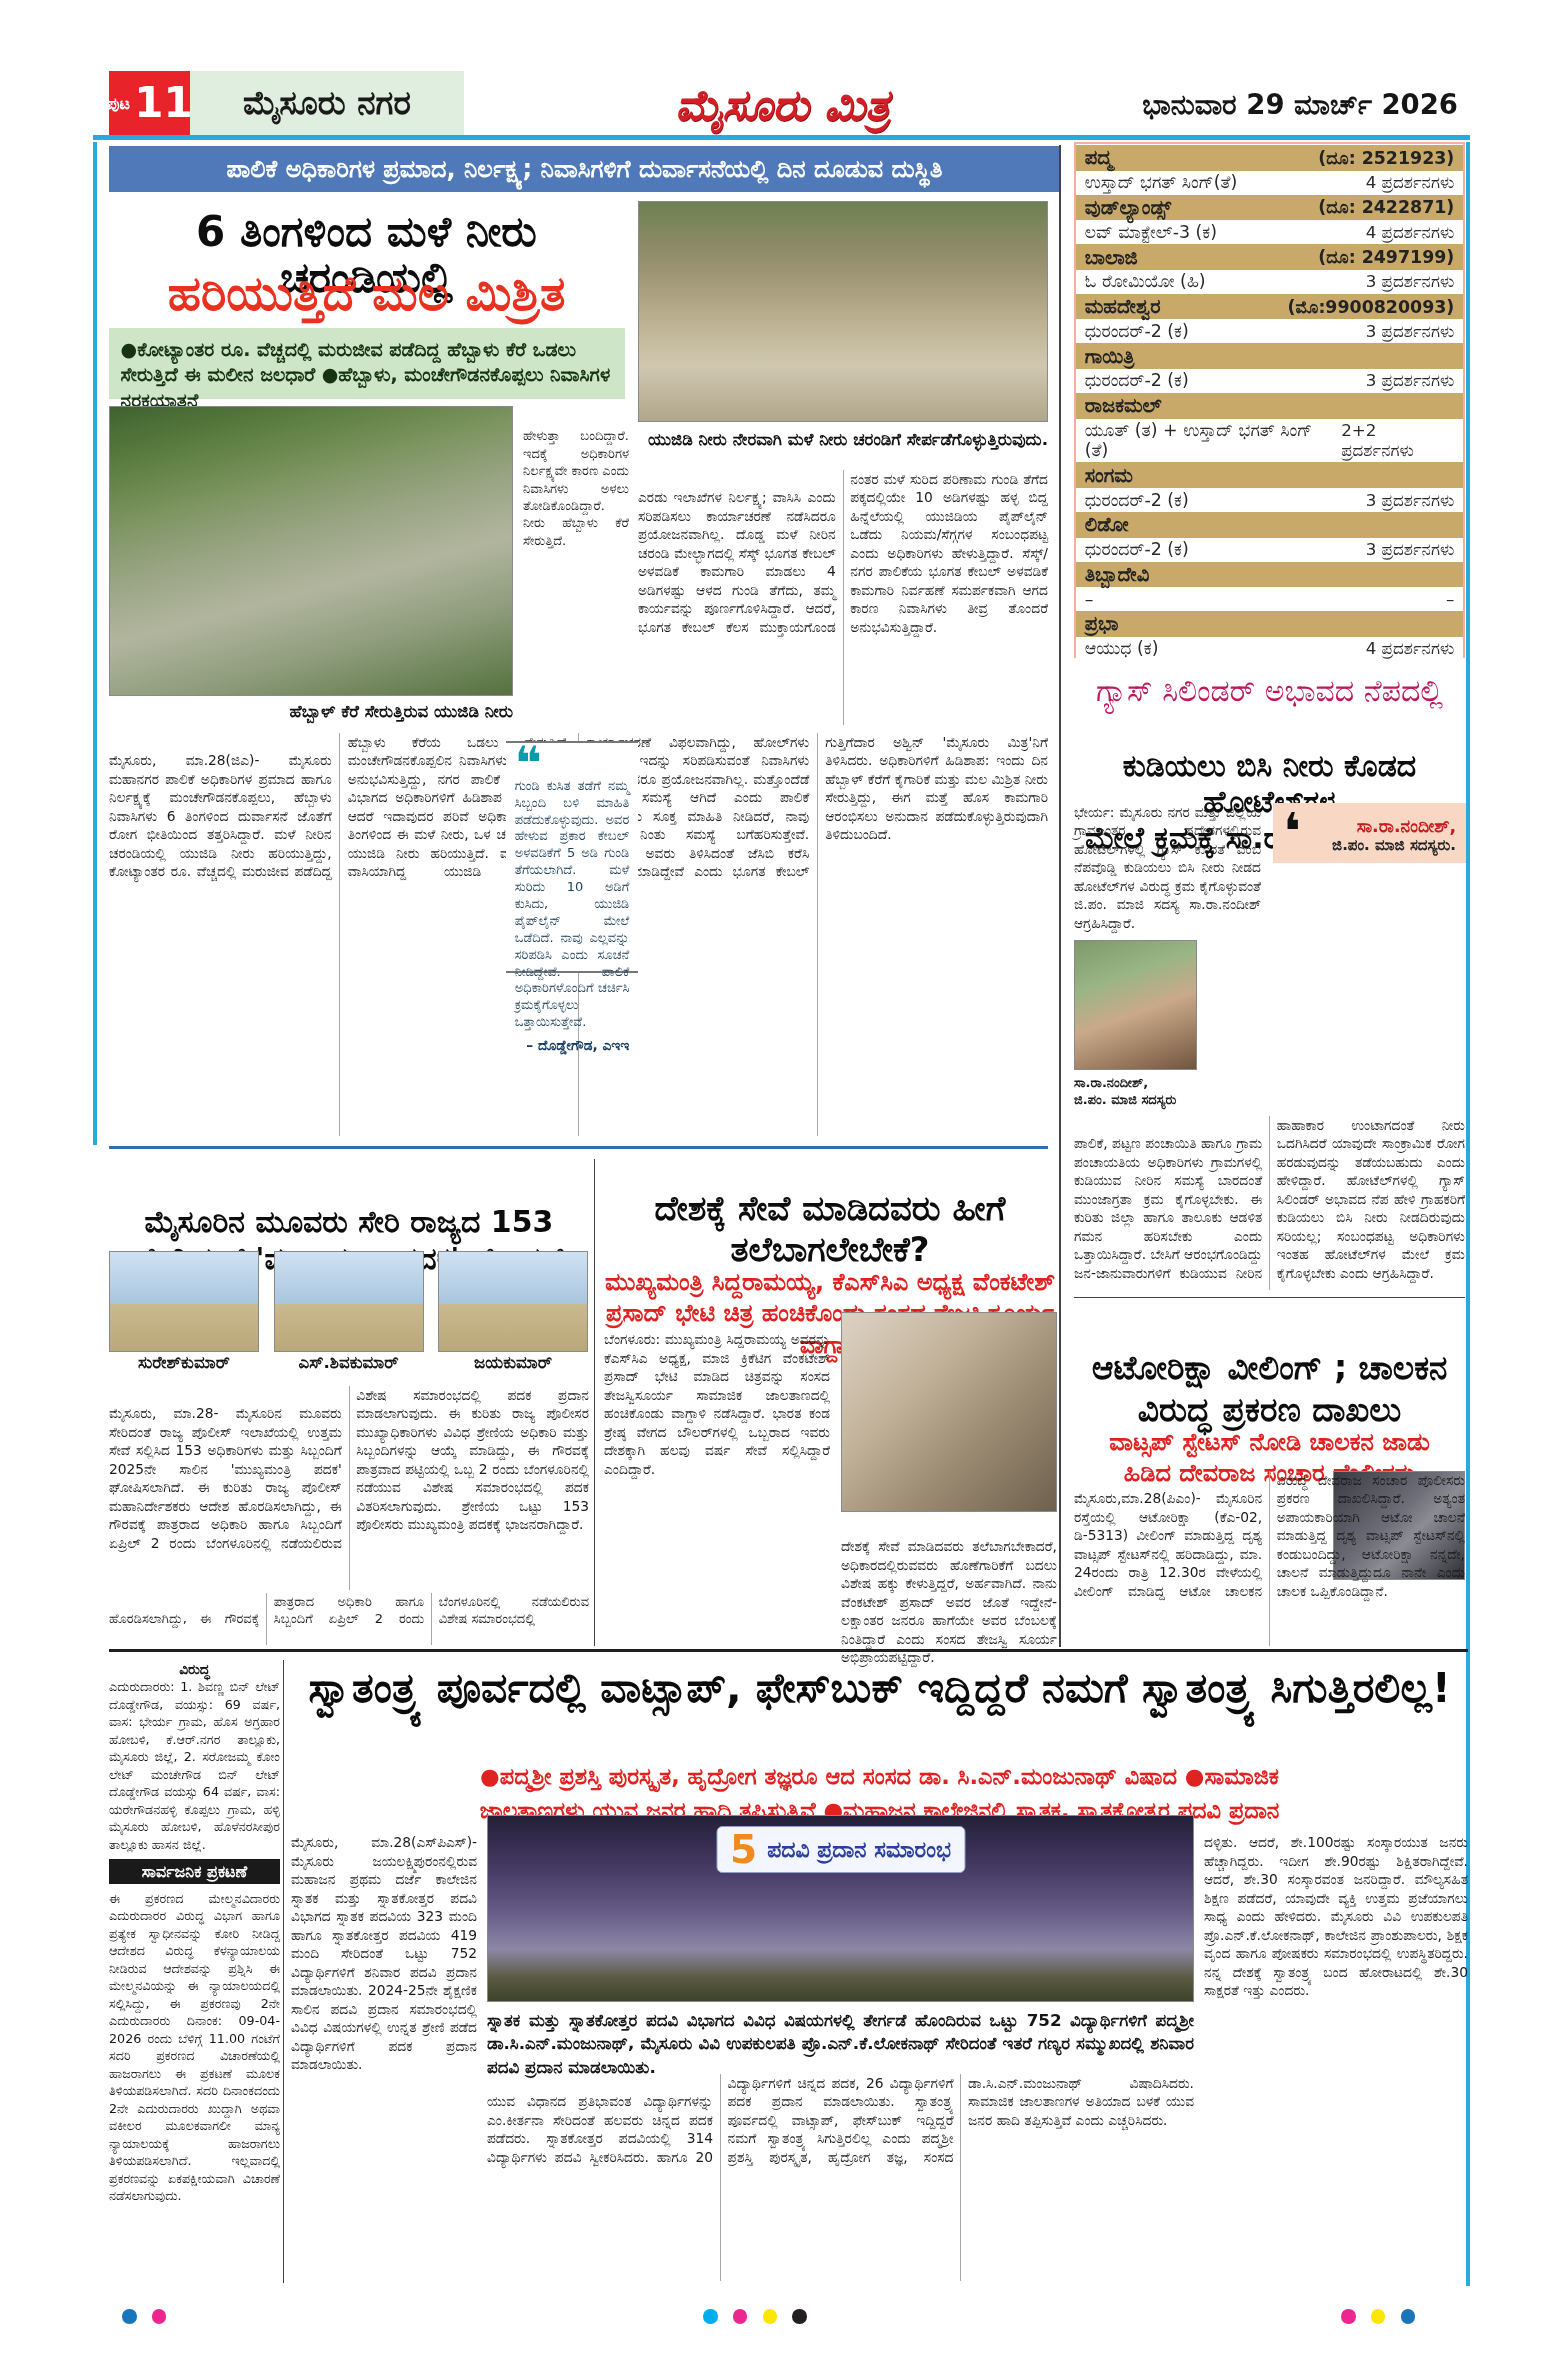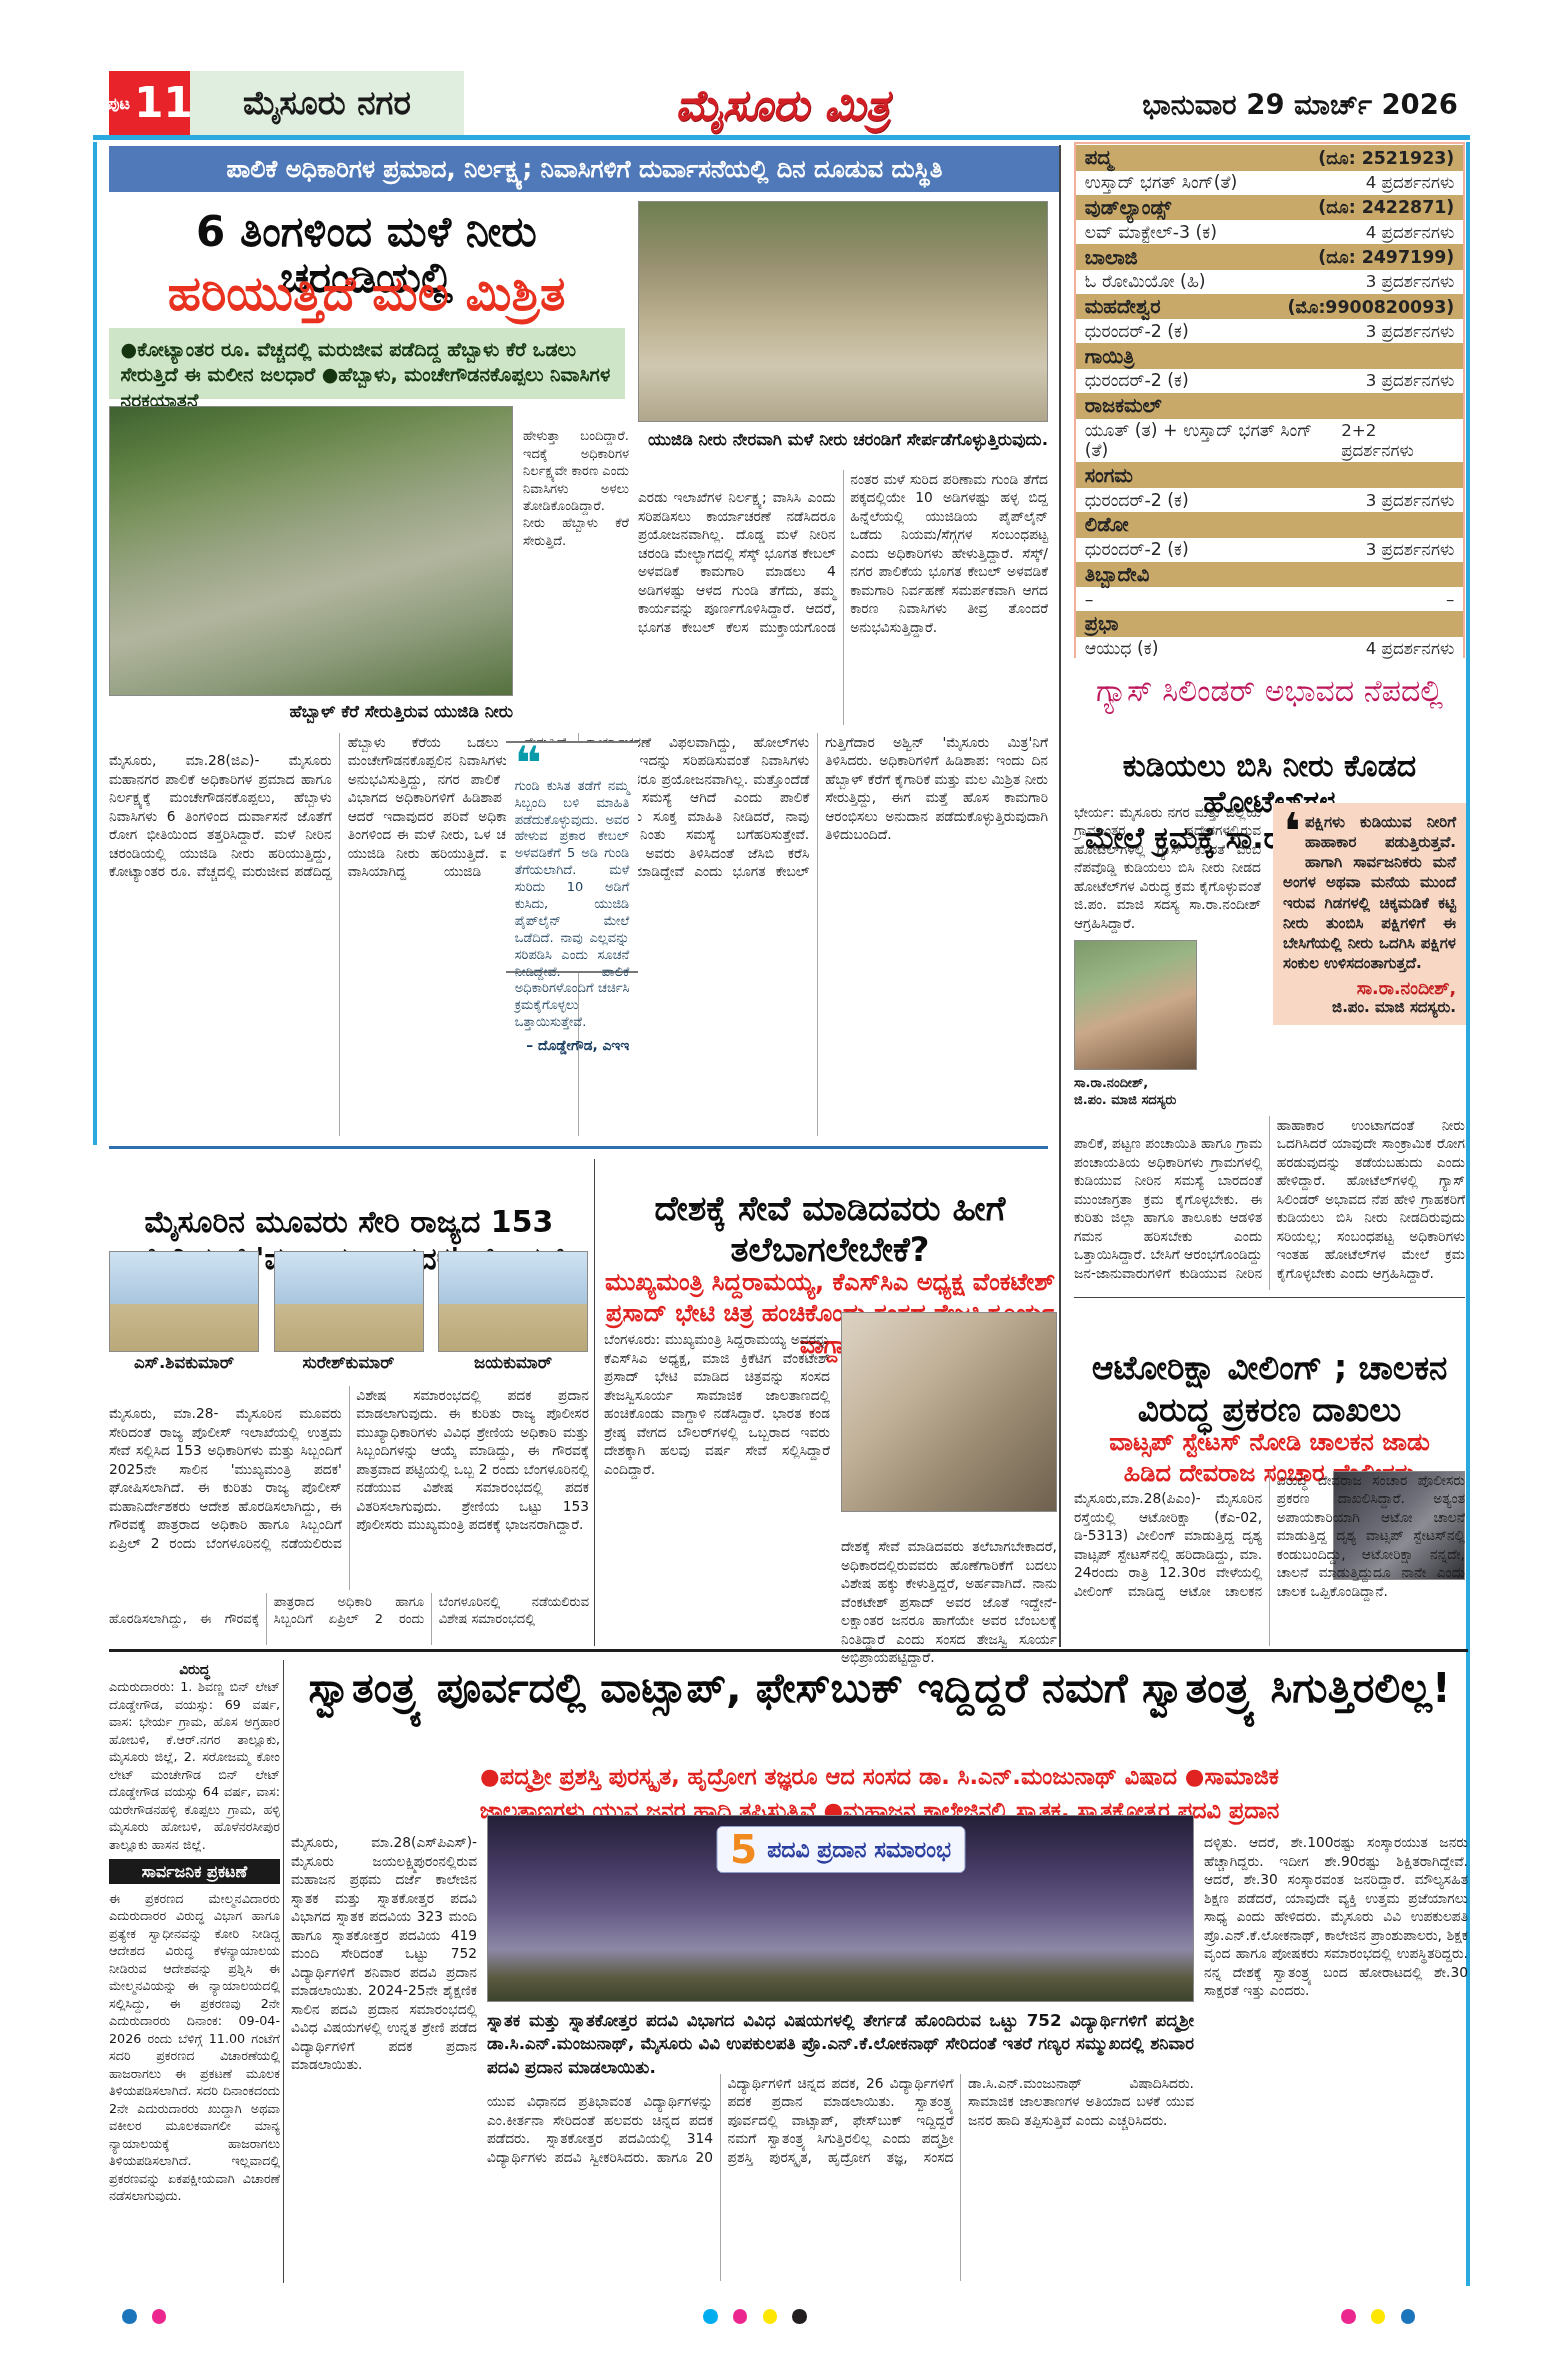--- a/index.html
+++ b/index.html
@@ -243,21 +243,20 @@
 
 <div class="abs" style="left:1074px;top:803px;width:187px">
   <div class="bt">ಭೇರ್ಯ: ಮೈಸೂರು ನಗರ ಮತ್ತು ಜಿಲ್ಲೆಯ ಗ್ರಾಮಾಂತರ ಪ್ರದೇಶಗಳಲ್ಲಿರುವ ಹೋಟೆಲ್‌ಗಳಲ್ಲಿ ಗ್ಯಾಸ್ ಕೊರತೆ ಎಂಬ ನೆಪವೊಡ್ಡಿ ಕುಡಿಯಲು ಬಿಸಿ ನೀರು ನೀಡದ ಹೋಟೆಲ್‌ಗಳ ವಿರುದ್ಧ ಕ್ರಮ ಕೈಗೊಳ್ಳುವಂತೆ ಜಿ.ಪಂ. ಮಾಜಿ ಸದಸ್ಯ ಸಾ.ರಾ.ನಂದೀಶ್ ಆಗ್ರಹಿಸಿದ್ದಾರೆ.</div>
   <div class="photo ph-person" style="width:123px;height:130px;margin:7.2px 0 4.3px 0"></div>
   <div class="bt b pre" style="font-size:13px">ಸಾ.ರಾ.ನಂದೀಶ್,
 ಜಿ.ಪಂ. ಮಾಜಿ ಸದಸ್ಯರು</div>
 </div>
 <div class="abs" style="left:1273px;top:803px;width:193px">
   <div class="pinkbox">
     <span class="big6">❛</span>
-    <div class="qt">ಪಕ್ಷಿಗಳು ಕುಡಿಯುವ ನೀರಿಗೆ ಹಾಹಾಕಾರ ಪಡುತ್ತಿರುತ್ತವೆ. ಹಾಗಾಗಿ ಸಾರ್ವಜನಿಕರು ಮನೆ ಅಂಗಳ ಅಥವಾ ಮನೆಯ ಮುಂದೆ ಇರುವ ಗಿಡಗಳಲ್ಲಿ ಚಿಕ್ಕಮಡಿಕೆ ಕಟ್ಟಿ ನೀರು ತುಂಬಿಸಿ ಪಕ್ಷಿಗಳಿಗೆ ಈ ಬೇಸಿಗೆಯಲ್ಲಿ ನೀರು ಒದಗಿಸಿ ಪಕ್ಷಿಗಳ ಸಂಕುಲ ಉಳಿಸದಂತಾಗುತ್ತದೆ.</div>
     <div class="qa1">ಸಾ.ರಾ.ನಂದೀಶ್,</div>
     <div class="qa2">ಜಿ.ಪಂ. ಮಾಜಿ ಸದಸ್ಯರು.</div>
   </div>
 </div>
 <div class="abs bt cols2" style="left:1074px;top:1116px;width:391px;height:174px">
   <span>ಪಾಲಿಕೆ, ಪಟ್ಟಣ ಪಂಚಾಯಿತಿ ಹಾಗೂ ಗ್ರಾಮ ಪಂಚಾಯತಿಯ ಅಧಿಕಾರಿಗಳು ಗ್ರಾಮಗಳಲ್ಲಿ ಕುಡಿಯುವ ನೀರಿನ ಸಮಸ್ಯೆ ಬಾರದಂತೆ ಮುಂಜಾಗ್ರತಾ ಕ್ರಮ ಕೈಗೊಳ್ಳಬೇಕು. ಈ ಕುರಿತು ಜಿಲ್ಲಾ ಹಾಗೂ ತಾಲೂಕು ಆಡಳಿತ ಗಮನ ಹರಿಸಬೇಕು ಎಂದು ಒತ್ತಾಯಿಸಿದ್ದಾರೆ. ಬೇಸಿಗೆ ಆರಂಭಗೊಂಡಿದ್ದು ಜನ-ಜಾನುವಾರುಗಳಿಗೆ ಕುಡಿಯುವ ನೀರಿನ ಹಾಹಾಕಾರ ಉಂಟಾಗದಂತೆ ನೀರು ಒದಗಿಸಿದರೆ ಯಾವುದೇ ಸಾಂಕ್ರಾಮಿಕ ರೋಗ ಹರಡುವುದನ್ನು ತಡೆಯಬಹುದು ಎಂದು ಹೇಳಿದ್ದಾರೆ. ಹೋಟೆಲ್‌ಗಳಲ್ಲಿ ಗ್ಯಾಸ್ ಸಿಲಿಂಡರ್ ಅಭಾವದ ನೆಪ ಹೇಳಿ ಗ್ರಾಹಕರಿಗೆ ಕುಡಿಯಲು ಬಿಸಿ ನೀರು ನೀಡದಿರುವುದು ಸರಿಯಲ್ಲ; ಸಂಬಂಧಪಟ್ಟ ಅಧಿಕಾರಿಗಳು ಇಂತಹ ಹೋಟೆಲ್‌ಗಳ ಮೇಲೆ ಕ್ರಮ ಕೈಗೊಳ್ಳಬೇಕು ಎಂದು ಆಗ್ರಹಿಸಿದ್ದಾರೆ.</span>
 </div>
 
 <div class="abs hairline" style="left:1074px;top:1297px;width:391px;height:1.4px"></div>
 
@@ -274,25 +273,25 @@
   <span>ಮೈಸೂರು,ಮಾ.28(ಪಿಎಂ)- ಮೈಸೂರಿನ ರಸ್ತೆಯಲ್ಲಿ ಆಟೋರಿಕ್ಷಾ (ಕೆಎ-02, ಡಿ-5313) ವೀಲಿಂಗ್ ಮಾಡುತ್ತಿದ್ದ ದೃಶ್ಯ ವಾಟ್ಸಪ್ ಸ್ಟೇಟಸ್‌ನಲ್ಲಿ ಹರಿದಾಡಿದ್ದು, ಮಾ. 24ರಂದು ರಾತ್ರಿ 12.30ರ ವೇಳೆಯಲ್ಲಿ ವೀಲಿಂಗ್ ಮಾಡಿದ್ದ ಆಟೋ ಚಾಲಕನ ವಿರುದ್ಧ ದೇವರಾಜ ಸಂಚಾರ ಪೊಲೀಸರು ಪ್ರಕರಣ ದಾಖಲಿಸಿದ್ದಾರೆ. ಅತ್ಯಂತ ಅಪಾಯಕಾರಿಯಾಗಿ ಆಟೋ ಚಾಲನೆ ಮಾಡುತ್ತಿದ್ದ ದೃಶ್ಯ ವಾಟ್ಸಪ್ ಸ್ಟೇಟಸ್‌ನಲ್ಲಿ ಕಂಡುಬಂದಿದ್ದು, ಆಟೋರಿಕ್ಷಾ ನನ್ನದೇ, ಚಾಲನೆ ಮಾಡುತ್ತಿದ್ದುದೂ ನಾನೇ ಎಂದು ಚಾಲಕ ಒಪ್ಪಿಕೊಂಡಿದ್ದಾನೆ.</span>
 </div>
 
 <div class="abs police-h" style="left:109px;top:1165px;width:480px">
   <span class="pre">ಮೈಸೂರಿನ ಮೂವರು ಸೇರಿ ರಾಜ್ಯದ 153
 ಪೊಲೀಸರಿಗೆ 'ಮುಖ್ಯಮಂತ್ರಿ ಪದಕ' ಘೋಷಣೆ</span>
 </div>
 <div class="abs" style="left:109px;top:1251px;width:480px;display:flex;gap:14.5px">
   <div style="width:150px">
     <div class="photo ph-portrait" style="width:150px;height:101px"></div>
-    <div class="pcap">ಎಸ್.ಶಿವಕುಮಾರ್</div>
+    <div class="pcap">ಸುರೇಶ್‌ಕುಮಾರ್</div>
   </div>
   <div style="width:150px">
     <div class="photo ph-portrait" style="width:150px;height:101px"></div>
-    <div class="pcap">ಸುರೇಶ್‌ಕುಮಾರ್</div>
+    <div class="pcap">ಎಸ್.ಶಿವಕುಮಾರ್</div>
   </div>
   <div style="width:150px">
     <div class="photo ph-portrait" style="width:150px;height:101px"></div>
     <div class="pcap">ಜಯಕುಮಾರ್</div>
   </div>
 </div>
 <div class="abs bt cols2" style="left:109px;top:1386px;width:480px;height:204px">
   <span>ಮೈಸೂರು, ಮಾ.28- ಮೈಸೂರಿನ ಮೂವರು ಸೇರಿದಂತೆ ರಾಜ್ಯ ಪೊಲೀಸ್ ಇಲಾಖೆಯಲ್ಲಿ ಉತ್ತಮ ಸೇವೆ ಸಲ್ಲಿಸಿದ 153 ಅಧಿಕಾರಿಗಳು ಮತ್ತು ಸಿಬ್ಬಂದಿಗೆ 2025ನೇ ಸಾಲಿನ 'ಮುಖ್ಯಮಂತ್ರಿ ಪದಕ' ಘೋಷಿಸಲಾಗಿದೆ. ಈ ಕುರಿತು ರಾಜ್ಯ ಪೊಲೀಸ್ ಮಹಾನಿರ್ದೇಶಕರು ಆದೇಶ ಹೊರಡಿಸಲಾಗಿದ್ದು, ಈ ಗೌರವಕ್ಕೆ ಪಾತ್ರರಾದ ಅಧಿಕಾರಿ ಹಾಗೂ ಸಿಬ್ಬಂದಿಗೆ ಏಪ್ರಿಲ್ 2 ರಂದು ಬೆಂಗಳೂರಿನಲ್ಲಿ ನಡೆಯಲಿರುವ ವಿಶೇಷ ಸಮಾರಂಭದಲ್ಲಿ ಪದಕ ಪ್ರದಾನ ಮಾಡಲಾಗುವುದು. ಈ ಕುರಿತು ರಾಜ್ಯ ಪೊಲೀಸರ ಮುಖ್ಯಾಧಿಕಾರಿಗಳು ವಿವಿಧ ಶ್ರೇಣಿಯ ಅಧಿಕಾರಿ ಮತ್ತು ಸಿಬ್ಬಂದಿಗಳನ್ನು ಆಯ್ಕೆ ಮಾಡಿದ್ದು, ಈ ಗೌರವಕ್ಕೆ ಪಾತ್ರವಾದ ಪಟ್ಟಿಯಲ್ಲಿ ಒಬ್ಬ 2 ರಂದು ಬೆಂಗಳೂರಿನಲ್ಲಿ ನಡೆಯುವ ವಿಶೇಷ ಸಮಾರಂಭದಲ್ಲಿ ಪದಕ ವಿತರಿಸಲಾಗುವುದು. ಶ್ರೇಣಿಯ ಒಟ್ಟು 153 ಪೊಲೀಸರು ಮುಖ್ಯಮಂತ್ರಿ ಪದಕಕ್ಕೆ ಭಾಜನರಾಗಿದ್ದಾರೆ.</span>
 </div>
 <div class="abs bt" style="left:109px;top:1593px;width:480px;height:52px;column-count:3;column-gap:14.5px;column-rule:0.7px solid #a8a8a8;font-size:13px">

